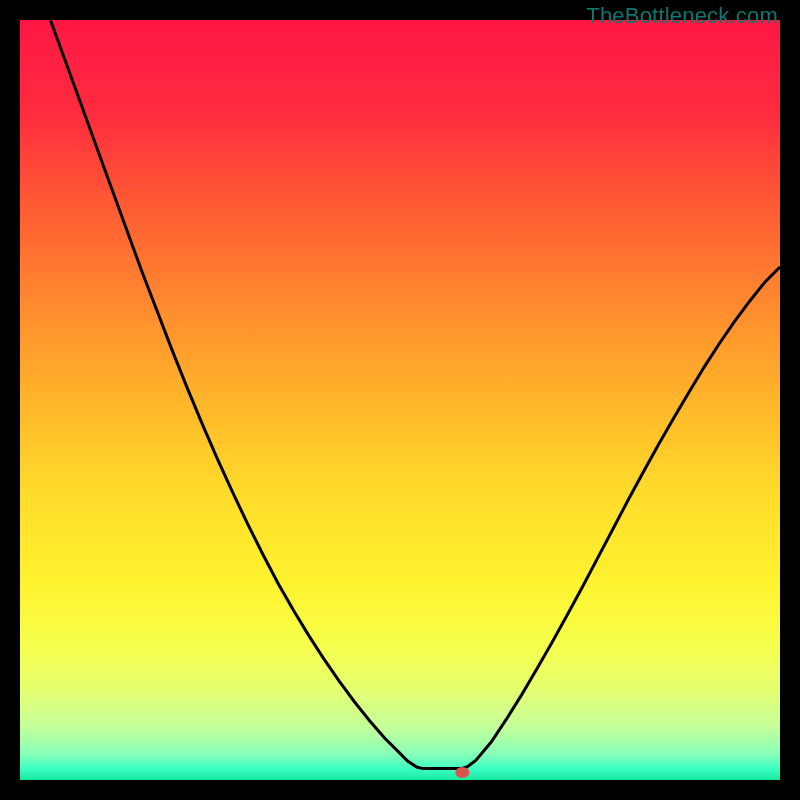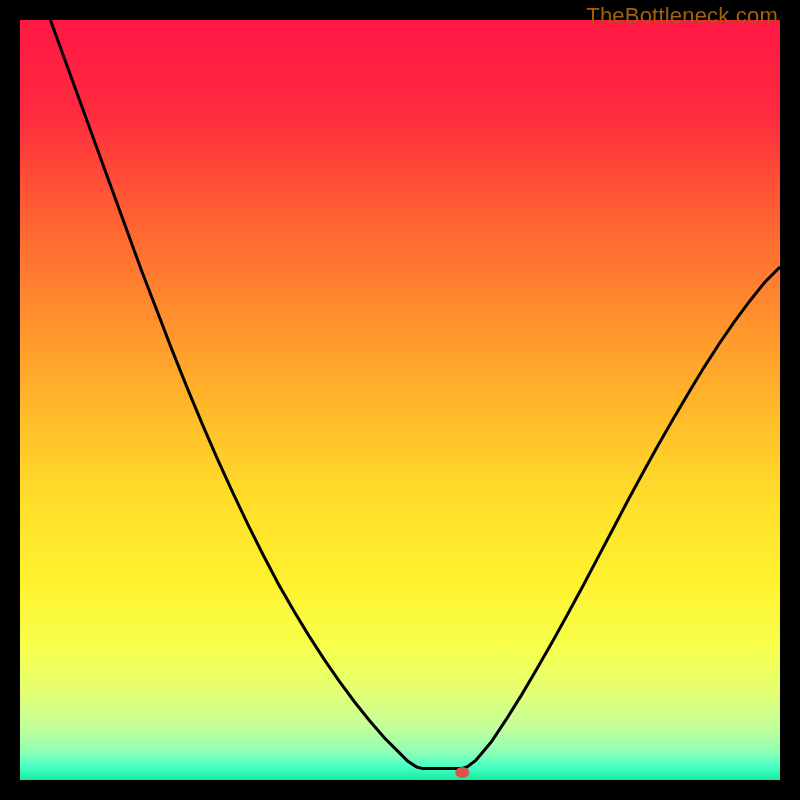--- a/index.html
+++ b/index.html
@@ -23,21 +23,21 @@
     position: absolute;
     left: 20px;
     top: 20px;
     width: 760px;
     height: 760px;
   }
   .watermark {
     position: absolute;
     top: 3px;
     right: 22px;
-    color: #a16207;
+    color: #0f766e;
     font-size: 22px;
     font-weight: 500;
     letter-spacing: 0.2px;
   }
 </style>
 </head>
 <body>
 
 <div class="frame"></div>
 

